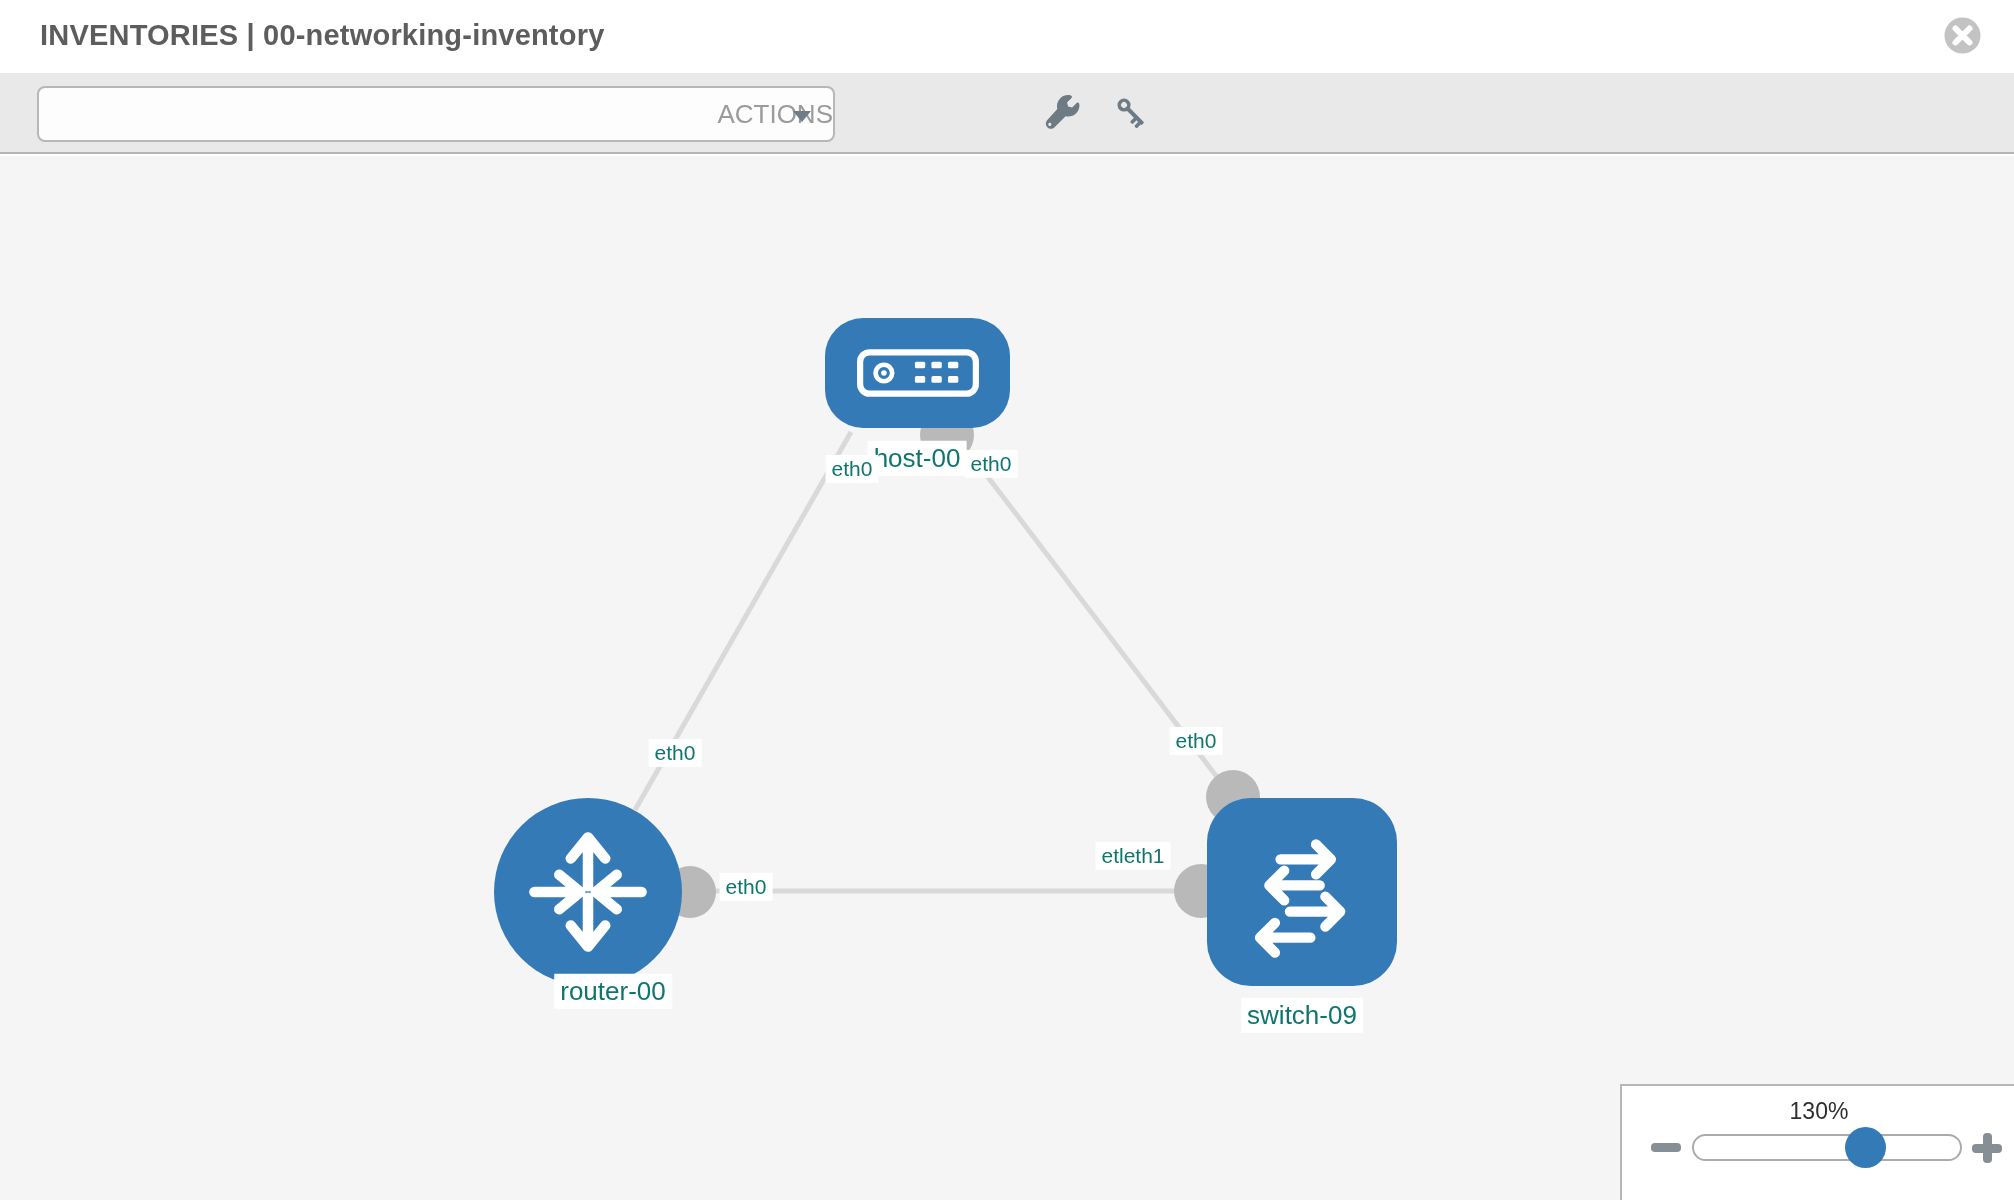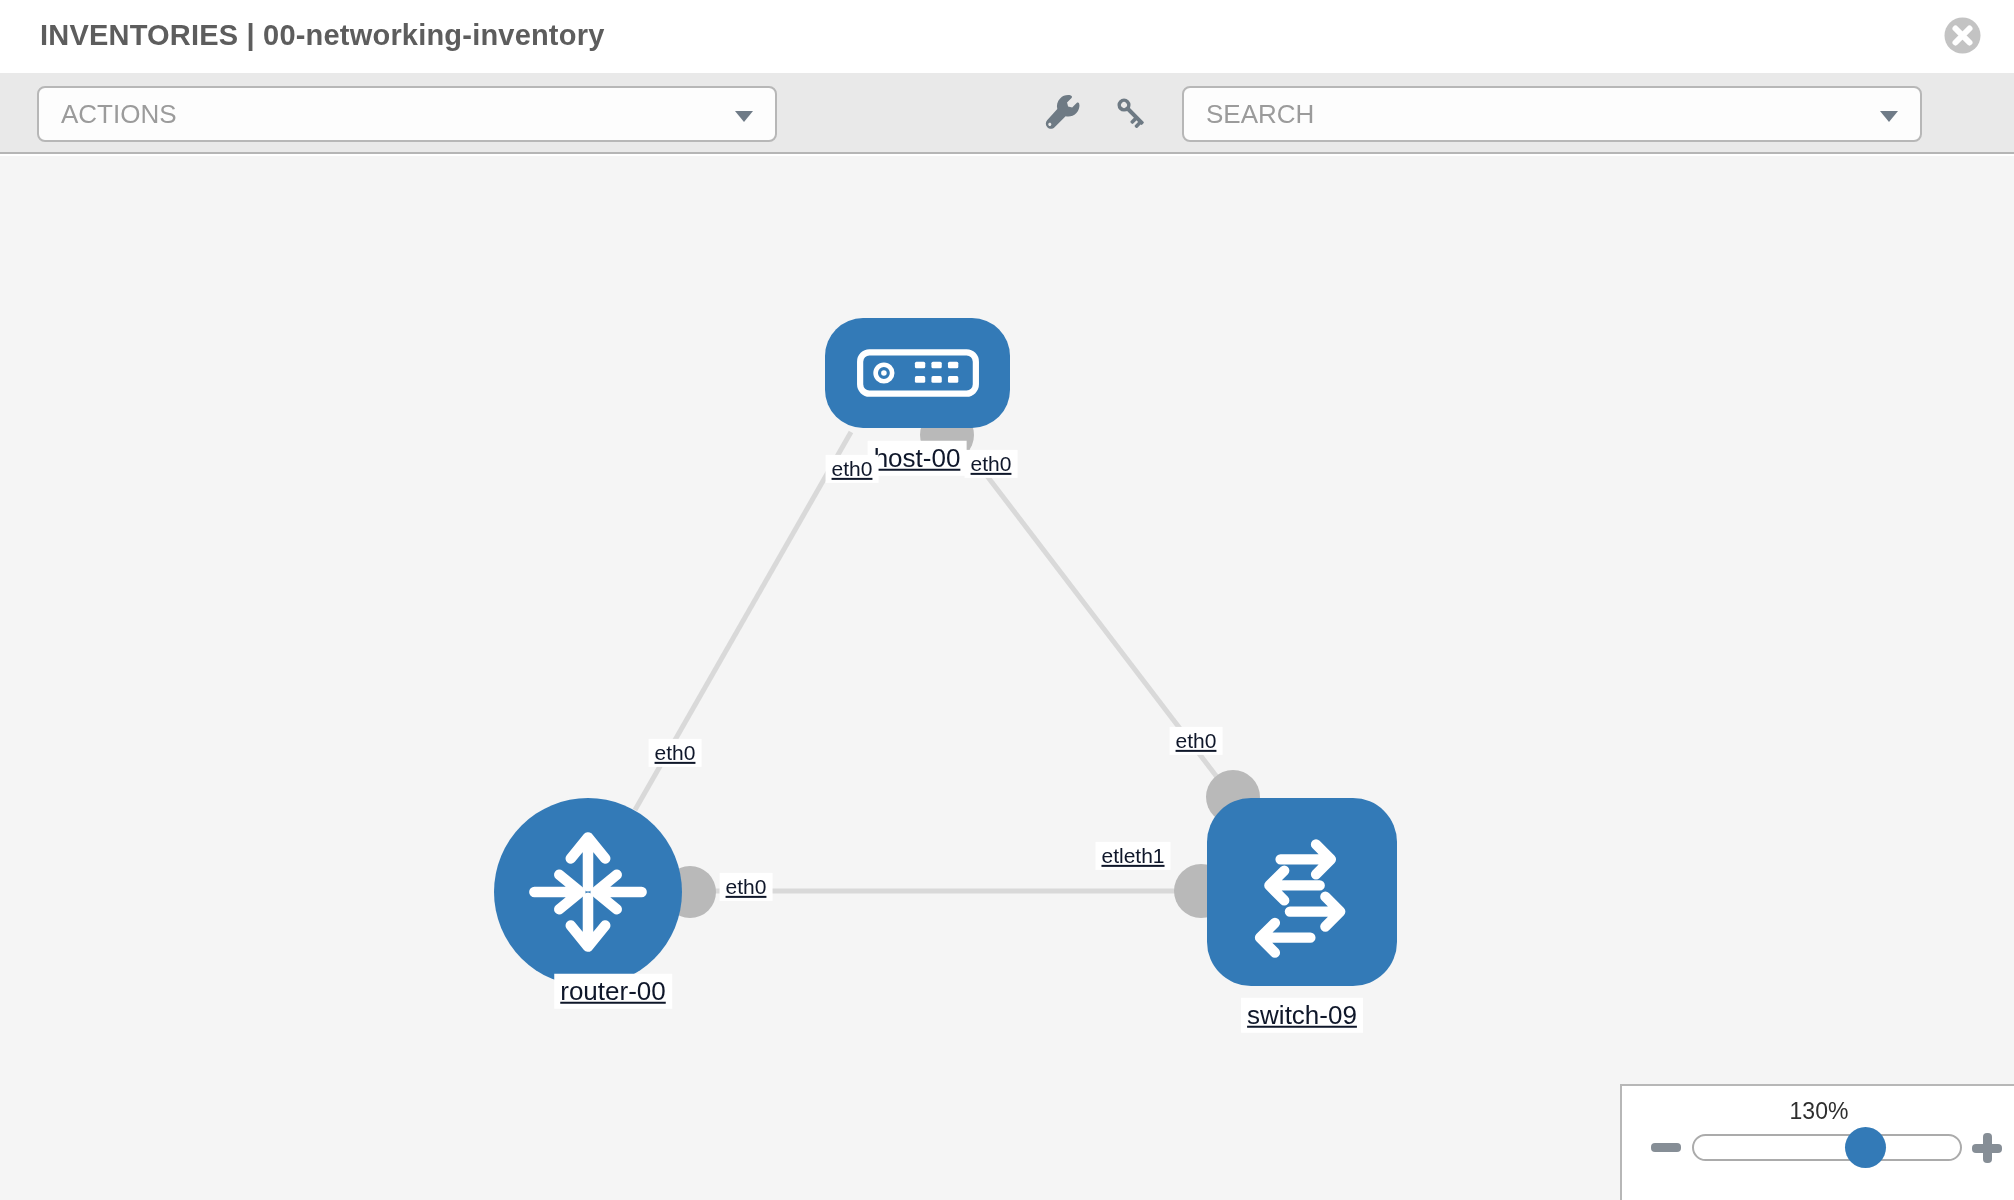--- a/index.html
+++ b/index.html
@@ -7,42 +7,42 @@
               font-family:"Liberation Sans", sans-serif; }
   #app { position:relative; width:2014px; height:1200px; }
 
   
   .header { position:absolute; left:0; top:0; width:2014px; height:53px; background:#ffffff; }
   .page-title { position:absolute; left:40px; top:19px; font-size:29px; font-weight:bold; color:#5d5d5d; letter-spacing:.2px; }
   .close-btn { position:absolute; left:1944px; top:17px; width:37px; height:37px; border:none; background:transparent; cursor:pointer; padding:0; }
 
   
   .toolbar { position:absolute; left:0; top:73px; width:2014px; height:81px; background:#e9e9e9; border-bottom:2px solid #b5b5b5; }
-  .dropdown { position:absolute; top:13px; height:56px; width:740px; background:#fdfdfd;
-              border:2px solid #b7b7b7; border-radius:8px; display:flex; align-items:center; cursor:pointer; }
+  .dropdown { position:absolute; top:13px; height:56px; width:798px; background:#fdfdfd;
+              border:2px solid #b7b7b7; border-radius:8px; display:flex; align-items:center; cursor:pointer;justify-content:flex-end; }
   .dropdown.actions { left:37px; }
   .dropdown.search  { left:1182px; }
   .dropdown .dd-label { padding-left:22px; font-size:26px; color:#9b9b9b; }
   .caret { position:absolute; right:22px; top:23px; width:0; height:0;
            border-left:9px solid transparent; border-right:9px solid transparent; border-top:11px solid #6f7b87; }
   .tool-icon-btn { position:absolute; top:21px; width:40px; height:40px; border:none; background:transparent; cursor:pointer; padding:0; }
   .tool-icon-btn.wrench { left:1043px; }
   .tool-icon-btn.key    { left:1112px; }
 
   
   .canvas { position:absolute; left:0; top:156px; width:2014px; height:1044px; background:#f5f5f5; }
   .links-layer { position:absolute; left:0; top:0; width:2014px; height:1044px; }
 
   .node { position:absolute; background:#337ab7; display:flex; align-items:center; justify-content:center; cursor:pointer; }
   .node.host   { left:825px; top:162px; width:185px; height:110px; border-radius:38px; }
   .node.router { left:494px; top:642px; width:188px; height:188px; border-radius:50%; }
   .node.switch { left:1207px; top:642px; width:190px; height:188px; border-radius:44px; }
 
-  .chip { position:absolute; transform:translate(-50%,-50%); background:#ffffff; color:#0f172a;
-          white-space:nowrap; line-height:1.25; padding:1px 6px;text-decoration:underline; }
+  .chip { position:absolute; transform:translate(-50%,-50%); background:#ffffff; color:#0f766e;
+          white-space:nowrap; line-height:1.25; padding:1px 6px; }
   .chip.node-label { font-size:26px; }
   .chip.port-label { font-size:21px; }
 
   
   .lbl-host   { left:917px;  top:302px; }
   .lbl-router { left:588px;  top:835px;margin-left:25px; }
   .lbl-switch { left:1302px; top:859px; }
   .prt-host-left  { left:852px;  top:313px; }
   .prt-host-right { left:991px;  top:308px; }
   .prt-link1      { left:675px;  top:597px; }
@@ -93,24 +93,20 @@
       <svg width="38" height="38" viewBox="0 0 32 32">
         <g transform="rotate(45 16 16)" fill="#6e7a84">
           <path fill-rule="evenodd" d="M6.5 10.5a5.5 5.5 0 1 0 0 11 5.5 5.5 0 0 0 0-11zm0 3a2.5 2.5 0 1 1 0 5 2.5 2.5 0 0 1 0-5z"></path>
           <rect x="10" y="14.3" width="19" height="3.4" rx="1"></rect>
           <rect x="20" y="16.5" width="3" height="6" rx="1"></rect>
           <rect x="25" y="16.5" width="3" height="6" rx="1"></rect>
         </g>
       </svg>
     </button>
 
-    <div class="dropdown search">
-      <span class="dd-label">SEARCH</span>
-      <span class="caret"></span>
-    </div>
   </div>
 
   <div class="canvas">
 
     <svg class="links-layer" width="2014" height="1044" viewBox="0 0 2014 1044">
 
       <line x1="851" y1="276" x2="635" y2="654" stroke="#d9d9d9" stroke-width="5"></line>
       <line x1="955" y1="278" x2="1233" y2="642" stroke="#d9d9d9" stroke-width="5"></line>
       <line x1="690" y1="735" x2="1202" y2="735" stroke="#d9d9d9" stroke-width="5"></line>
 

